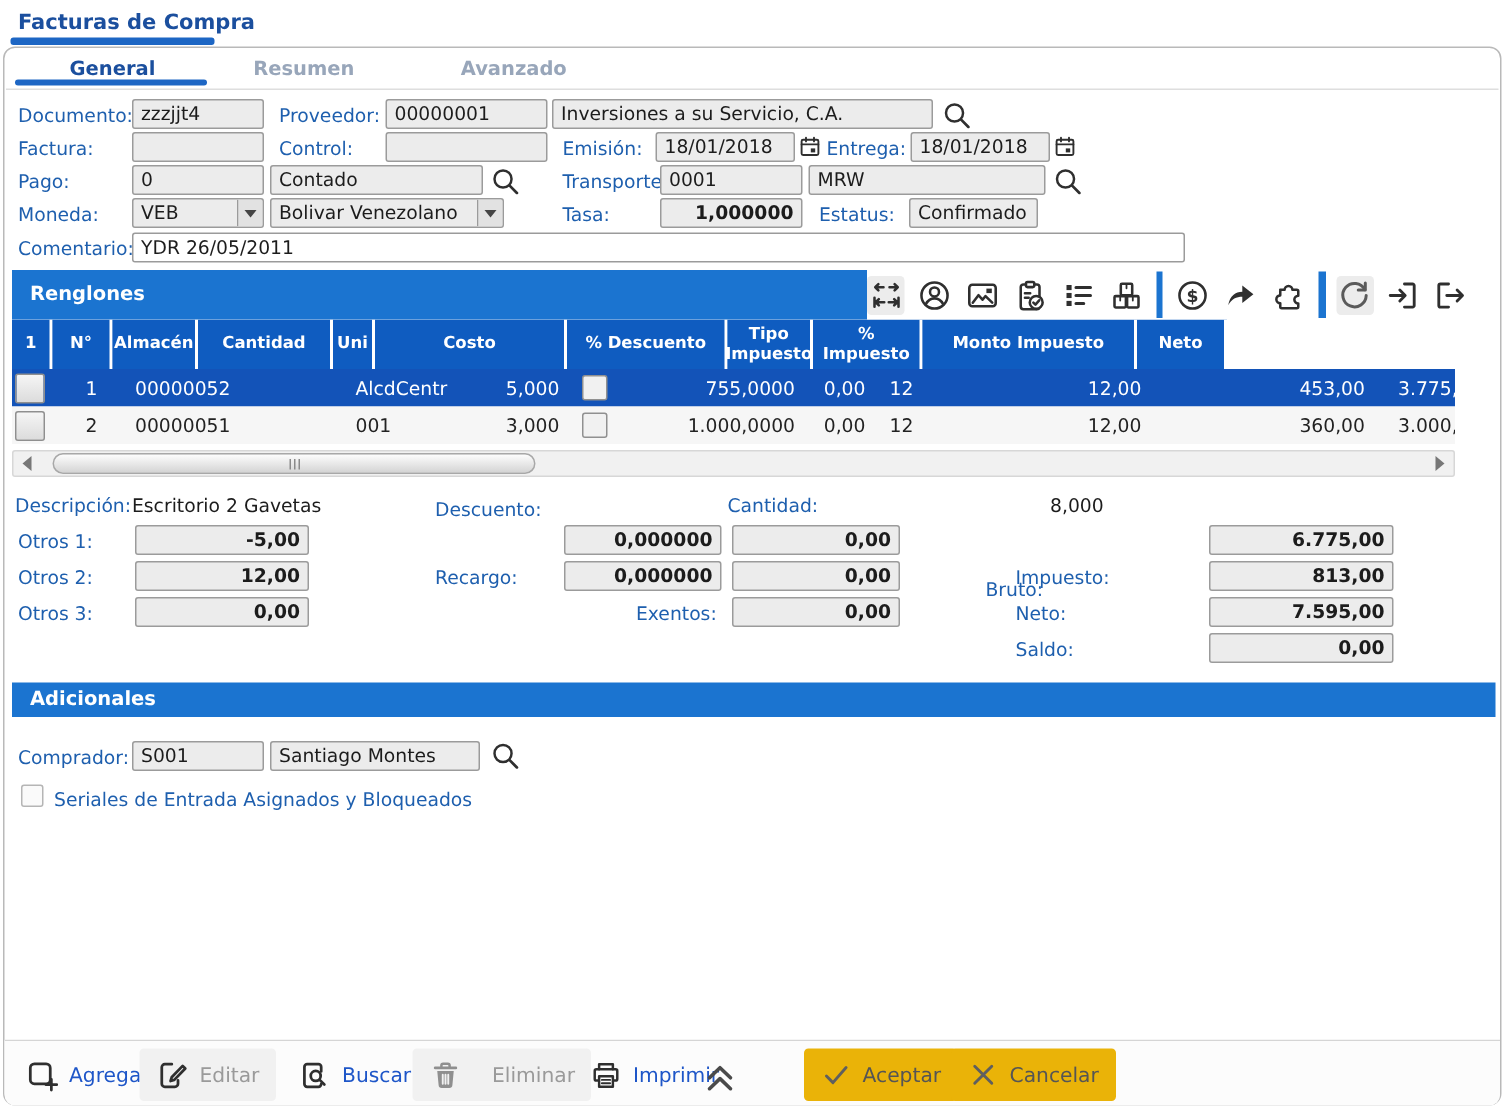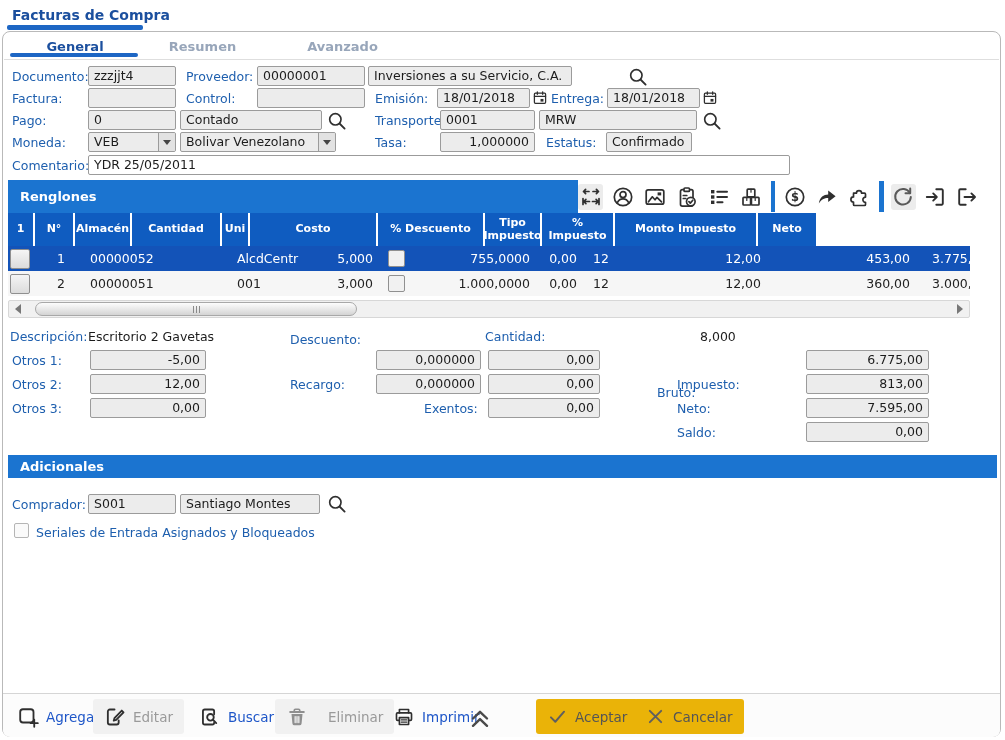--- a/index.html
+++ b/index.html
@@ -16,21 +16,21 @@
   .tab.active{color:#1b4f9e;}
   .tab.inactive{color:#98a6ba;}
   .tab-underline{position:absolute;left:10px;top:53px;width:128px;height:4px;background:#1d66c4;border-radius:2px;}
   .tab-sep{position:absolute;left:4px;top:59px;width:995px;height:1px;background:#dedede;}
 
   
   .lbl{position:absolute;color:#1e5fae;font-size:12.5px;white-space:nowrap;}
   .blk{position:absolute;color:#1c1c1c;font-size:12.5px;white-space:nowrap;}
   .fld{position:absolute;height:20px;background:#ececec;border:1px solid #9b9b9b;border-radius:2px;font-size:12.5px;color:#1c1c1c;padding:0 5px;line-height:18px;box-sizing:border-box;white-space:nowrap;overflow:hidden;}
   .fld.white{background:#fff;}
-  .num{text-align:right;}
+  .num{text-align:right;font-weight:bold;}
   .combo{padding:0;display:flex;align-items:stretch;}
   .cval{flex:1;padding:0 5px;line-height:18px;overflow:hidden;white-space:nowrap;}
   .cbtn{width:16px;border-left:1px solid #9b9b9b;background:#e2e2e2;display:flex;align-items:center;justify-content:center;border-radius:0 1px 1px 0;}
   .tri{width:0;height:0;border-left:4px solid transparent;border-right:4px solid transparent;border-top:5px solid #444;}
   .sbtn{position:absolute;width:22px;height:22px;}
   .calbtn{position:absolute;width:18px;height:20px;display:flex;align-items:center;justify-content:center;}
 
   
   svg.ic{stroke:#2f2f2f;fill:none;stroke-width:1.7;stroke-linecap:round;stroke-linejoin:round;display:block;}
 
@@ -98,21 +98,21 @@
   <div class="tab active" style="left:30px;width:90px;">General</div>
   <div class="tab inactive" style="left:155px;width:95px;">Resumen</div>
   <div class="tab inactive" style="left:295px;width:95px;">Avanzado</div>
   <div class="tab-underline"></div>
   <div class="tab-sep"></div>
 
   <div class="lbl" style="left:12px;top:69px;">Documento:</div>
   <div class="fld" style="left:88px;top:66px;width:88px;">zzzjjt4</div>
   <div class="lbl" style="left:186px;top:69px;">Proveedor:</div>
   <div class="fld" style="left:257px;top:66px;width:108px;">00000001</div>
-  <div class="fld" style="left:368px;top:66px;width:204px;">Inversiones a su Servicio, C.A.</div>
+  <div class="fld" style="left:368px;top:66px;width:254px;">Inversiones a su Servicio, C.A.</div>
   <div class="sbtn" style="left:627px;top:66px;">
     <svg class="ic" viewBox="0 0 24 24">
         <circle cx="10.2" cy="10.2" r="6.2" stroke-width="1.8"></circle>
         <path d="M15 15 L20.3 20.3" stroke-width="2"></path>
       </svg>
   </div>
 
   <div class="lbl" style="left:12px;top:91px;">Factura:</div>
   <div class="fld" style="left:88px;top:88px;width:88px;"></div>
   <div class="lbl" style="left:186px;top:91px;">Control:</div>
@@ -167,21 +167,21 @@
     <span class="cbtn">
         <span class="tri"></span>
       </span>
   </div>
   <div class="lbl" style="left:375px;top:135px;">Tasa:</div>
   <div class="fld num" style="left:440px;top:132px;width:95px;">1,000000</div>
   <div class="lbl" style="left:546px;top:135px;">Estatus:</div>
   <div class="fld" style="left:606px;top:132px;width:86px;">Confirmado</div>
 
   <div class="lbl" style="left:12px;top:158px;">Comentario:</div>
-  <div class="fld white" style="left:88px;top:155px;width:702px;">YDR 25/05/2011</div>
+  <div class="fld white" style="left:88px;top:155px;width:702px;">YDR 26/05/2011</div>
 
   <div class="secbar" style="left:8px;top:180px;width:570px;height:33px;">
     <span>Renglones</span>
   </div>
 
   <div class="rtoolbar">
     <span class="tico hl">
       <svg class="ic" viewBox="0 0 24 24" style="width:24px;height:24px;">
         <path d="M10 6.5 H4.5 M6.6 4.4 L4.5 6.5 L6.6 8.6 M14 6.5 H19.5 M17.4 4.4 L19.5 6.5 L17.4 8.6"></path>
         <path d="M4 13.5 V19.5 M20 13.5 V19.5 M10.5 16.5 H4.8 M6.9 14.4 L4.8 16.5 L6.9 18.6 M13.5 16.5 H19.2 M17.1 14.4 L19.2 16.5 L17.1 18.6"></path>

